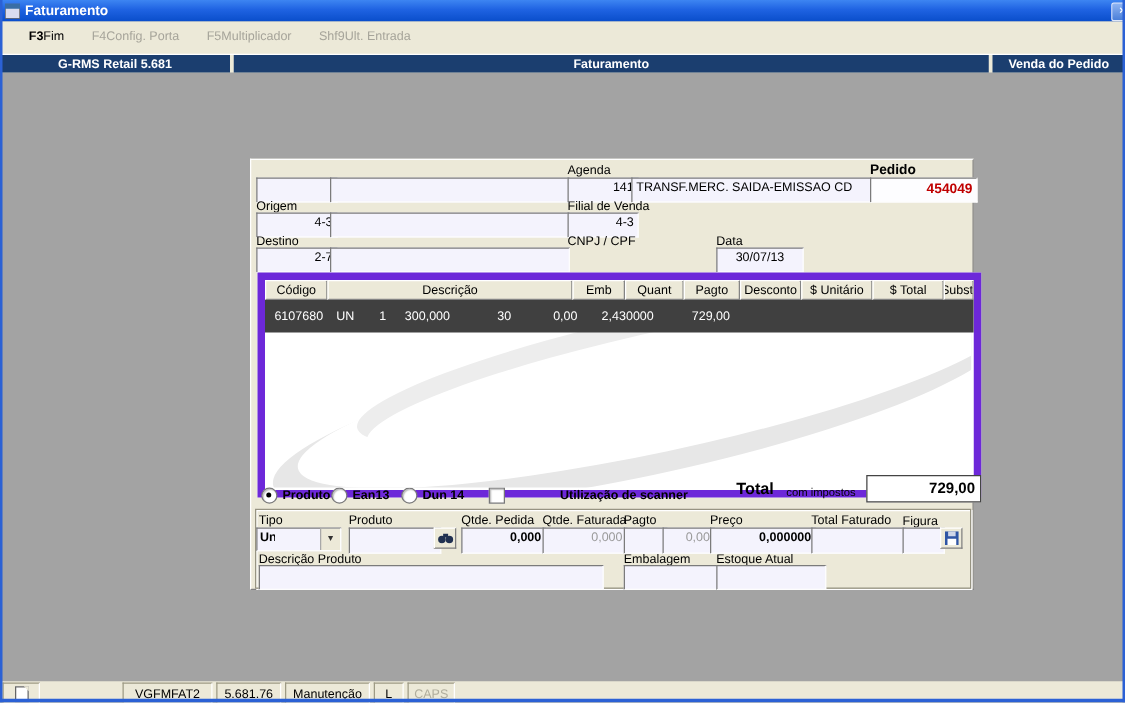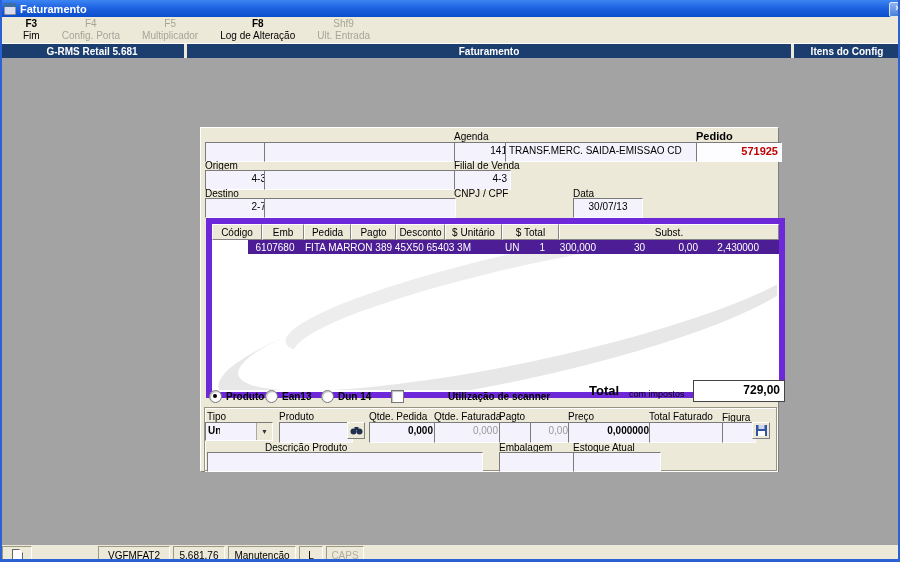--- a/index.html
+++ b/index.html
@@ -16,21 +16,21 @@
     background:linear-gradient(180deg,#8fb4f2,#4a7fd9);border:1px solid #dfe8fa;color:#fff;
     font-size:9px;line-height:11px;text-align:center;border-radius:2px;}
   .winborder{position:absolute;background:#2b61d5;z-index:40;}
   .wb-l{left:0;top:0;width:2px;height:562px;}
   .wb-r{left:898px;top:0;width:2px;height:562px;}
   .wb-b{left:0;top:559px;width:900px;height:3px;}
 
   
   .toolbar{position:absolute;left:0;top:17px;width:900px;height:26px;background:#ece9d8;
     border-bottom:1px solid #fff;display:flex;align-items:center;padding-left:12px;z-index:5;}
-  .fkey{display:flex;flex-direction:column;align-items:center;justify-content:center;
+  .fkey{display:flex;flex-direction:row;align-items:center;justify-content:center;
     padding:16px 11px;font-size:10px;line-height:12px;}
   .fkey .k{font-weight:bold;}
   .fkey.disabled{color:#a6a49a;}
   .fkey.disabled .k{font-weight:normal;color:#a6a49a;}
 
   
   .headerbar{position:absolute;left:0;top:44px;width:900px;height:14px;background:#ece9d8;
     display:flex;gap:3px;z-index:5;}
   .hseg{background:#1b3e6f;color:#fff;font-weight:bold;font-size:10px;display:flex;align-items:center;}
   .hseg.l{width:184px;justify-content:center;}
@@ -55,21 +55,21 @@
   .pedido-val{color:#c00000;font-weight:bold;font-size:11px;background:#fdfdff;}
 
   
   .grid{position:absolute;left:5px;top:90px;width:567px;height:168px;background:#fff;
     border:6px solid #6d28d9;overflow:hidden;}
   .gridhead{display:flex;height:16px;position:relative;z-index:2;}
   .gh{background:#ece9d8;border-top:1px solid #fff;border-left:1px solid #fff;
     border-right:1px solid #848484;border-bottom:1px solid #848484;
     display:flex;align-items:center;justify-content:center;font-size:10px;
     overflow:hidden;white-space:nowrap;flex:0 0 auto;}
-  .gridrow{display:flex;height:14px;background:#4c1d95;color:#fff;position:relative;z-index:2;margin-left:36px;}
+  .gridrow{display:flex;height:26px;background:#404040;color:#fff;position:relative;z-index:2;}
   .gc{flex:0 0 auto;padding:1px 3px;overflow:hidden;white-space:pre;font-size:10px;
     display:flex;align-items:center;}
   .gc.c{justify-content:center;} .gc.r{justify-content:flex-end;} .gc.sb{justify-content:space-between;}
   .w0{width:48px;} .w1{width:194px;} .w2{width:40px;} .w3{width:45px;} .w4{width:43px;}
   .w5{width:47px;} .w6{width:55px;} .w7{width:55px;} .w8{flex:1;}
   .swoosh{position:absolute;left:0;top:30px;width:565px;height:136px;z-index:1;pointer-events:none;}
 
   
   .opt{position:absolute;display:flex;align-items:center;gap:4px;font-weight:bold;font-size:10px;}
   .rb{width:11px;height:11px;border-radius:50%;background:#fff;border:1px solid #787878;
@@ -129,81 +129,77 @@
       <span>Fim</span>
     </div>
     <div class="fkey disabled">
       <span class="k">F4</span>
       <span>Config. Porta</span>
     </div>
     <div class="fkey disabled">
       <span class="k">F5</span>
       <span>Multiplicador</span>
     </div>
-    <div class="fkey">
-      <span class="k">F8</span>
-      <span>Log de Alteração</span>
-    </div>
     <div class="fkey disabled">
       <span class="k">Shf9</span>
       <span>Ult. Entrada</span>
     </div>
   </div>
 
   <div class="headerbar">
     <div class="hseg l">G-RMS Retail 5.681</div>
     <div class="hseg c">Faturamento</div>
-    <div class="hseg r">Itens do Config</div>
+    <div class="hseg r">Venda do Pedido</div>
   </div>
 
   <div class="workspace"></div>
 
   <div class="panel">
 
     <span class="lbl" style="left:4px;top:3px;margin-top:48px;">Representante</span>
     <div class="field" style="left:4px;top:14px;width:57px;"></div>
     <div class="field" style="left:63px;top:14px;width:184px;"></div>
 
     <span class="lbl" style="left:253px;top:3px;">Agenda</span>
     <div class="field right" style="left:253px;top:14px;width:49px;">141</div>
     <div class="field" style="left:304px;top:14px;width:184px;">TRANSF.MERC. SAIDA-EMISSAO CD</div>
 
     <span class="lbl pedido-lbl" style="left:495px;top:2px;">Pedido</span>
-    <div class="field right pedido-val" style="left:495px;top:14px;width:78px;">571925</div>
+    <div class="field right pedido-val" style="left:495px;top:14px;width:78px;">454049</div>
 
     <span class="lbl" style="left:4px;top:32px;">Origem</span>
     <div class="field right" style="left:4px;top:42px;width:57px;">4-3</div>
     <div class="field" style="left:63px;top:42px;width:184px;"></div>
 
     <span class="lbl" style="left:253px;top:32px;">Filial de Venda</span>
     <div class="field right" style="left:253px;top:42px;width:49px;">4-3</div>
 
     <span class="lbl" style="left:4px;top:60px;">Destino</span>
     <div class="field right" style="left:4px;top:70px;width:57px;">2-7</div>
     <div class="field" style="left:63px;top:70px;width:184px;"></div>
 
     <span class="lbl" style="left:253px;top:60px;">CNPJ / CPF</span>
 
     <span class="lbl" style="left:372px;top:60px;">Data</span>
     <div class="field center" style="left:372px;top:70px;width:62px;">30/07/13</div>
 
     <div class="grid">
       <div class="gridhead">
         <div class="gh w0">Código</div>
+        <div class="gh w1">Descrição</div>
         <div class="gh w2">Emb</div>
-        <div class="gh w3">Pedida</div>
+        <div class="gh w3">Quant</div>
         <div class="gh w4">Pagto</div>
         <div class="gh w5">Desconto</div>
         <div class="gh w6">$ Unitário</div>
         <div class="gh w7">$ Total</div>
         <div class="gh w8">Subst.</div>
       </div>
       <div class="gridrow">
         <div class="gc c w0">6107680</div>
-        <div class="gc w1">FITA MARRON 389 45X50 65403 3M</div>
         <div class="gc sb w2">
           <span>UN</span>
           <span>1</span>
         </div>
         <div class="gc r w3">300,000</div>
         <div class="gc r w4">30</div>
         <div class="gc r w5">0,00</div>
         <div class="gc r w6">2,430000</div>
         <div class="gc r w7">729,00</div>
 
@@ -275,21 +271,21 @@
     <span class="lbl" style="left:521px;top:284px;">Figura</span>
     <div class="field" style="left:521px;top:294px;width:26px;height:17px;"></div>
     <button class="tinybtn" style="left:551px;top:294px;">
       <svg width="11" height="11">
         <rect x="0" y="0" width="11" height="11" fill="#2f55a4"></rect>
         <rect x="2.5" y="0" width="6" height="4" fill="#cfd6e8"></rect>
         <rect x="2" y="6" width="7" height="5" fill="#ffffff"></rect>
       </svg>
     </button>
 
-    <span class="lbl" style="left:16px;top:314px;padding-left:48px;">Descrição Produto</span>
+    <span class="lbl" style="left:6px;top:314px;">Descrição Produto</span>
     <div class="field" style="left:6px;top:324px;width:268px;"></div>
 
     <span class="lbl" style="left:298px;top:314px;">Embalagem</span>
     <div class="field" style="left:298px;top:324px;width:68px;"></div>
 
     <span class="lbl" style="left:372px;top:314px;">Estoque Atual</span>
     <div class="field" style="left:372px;top:324px;width:80px;"></div>
   </div>
 
   <div class="statusbar">

